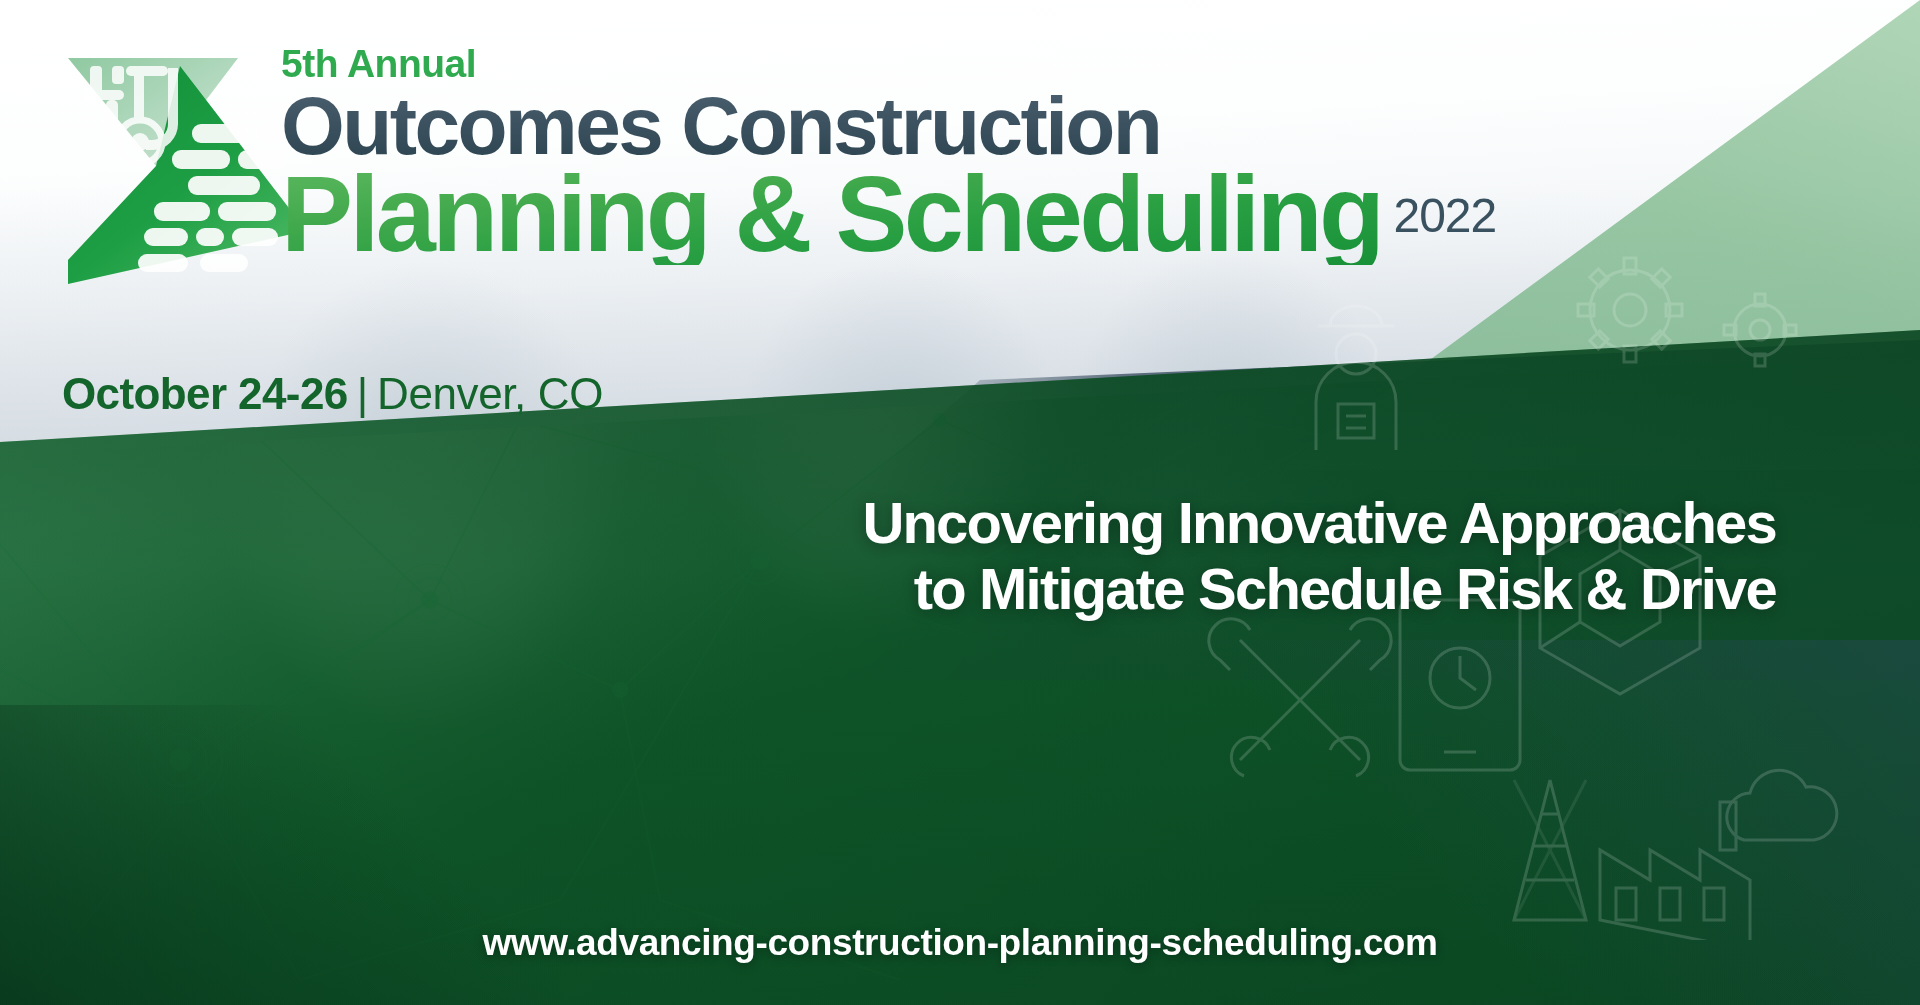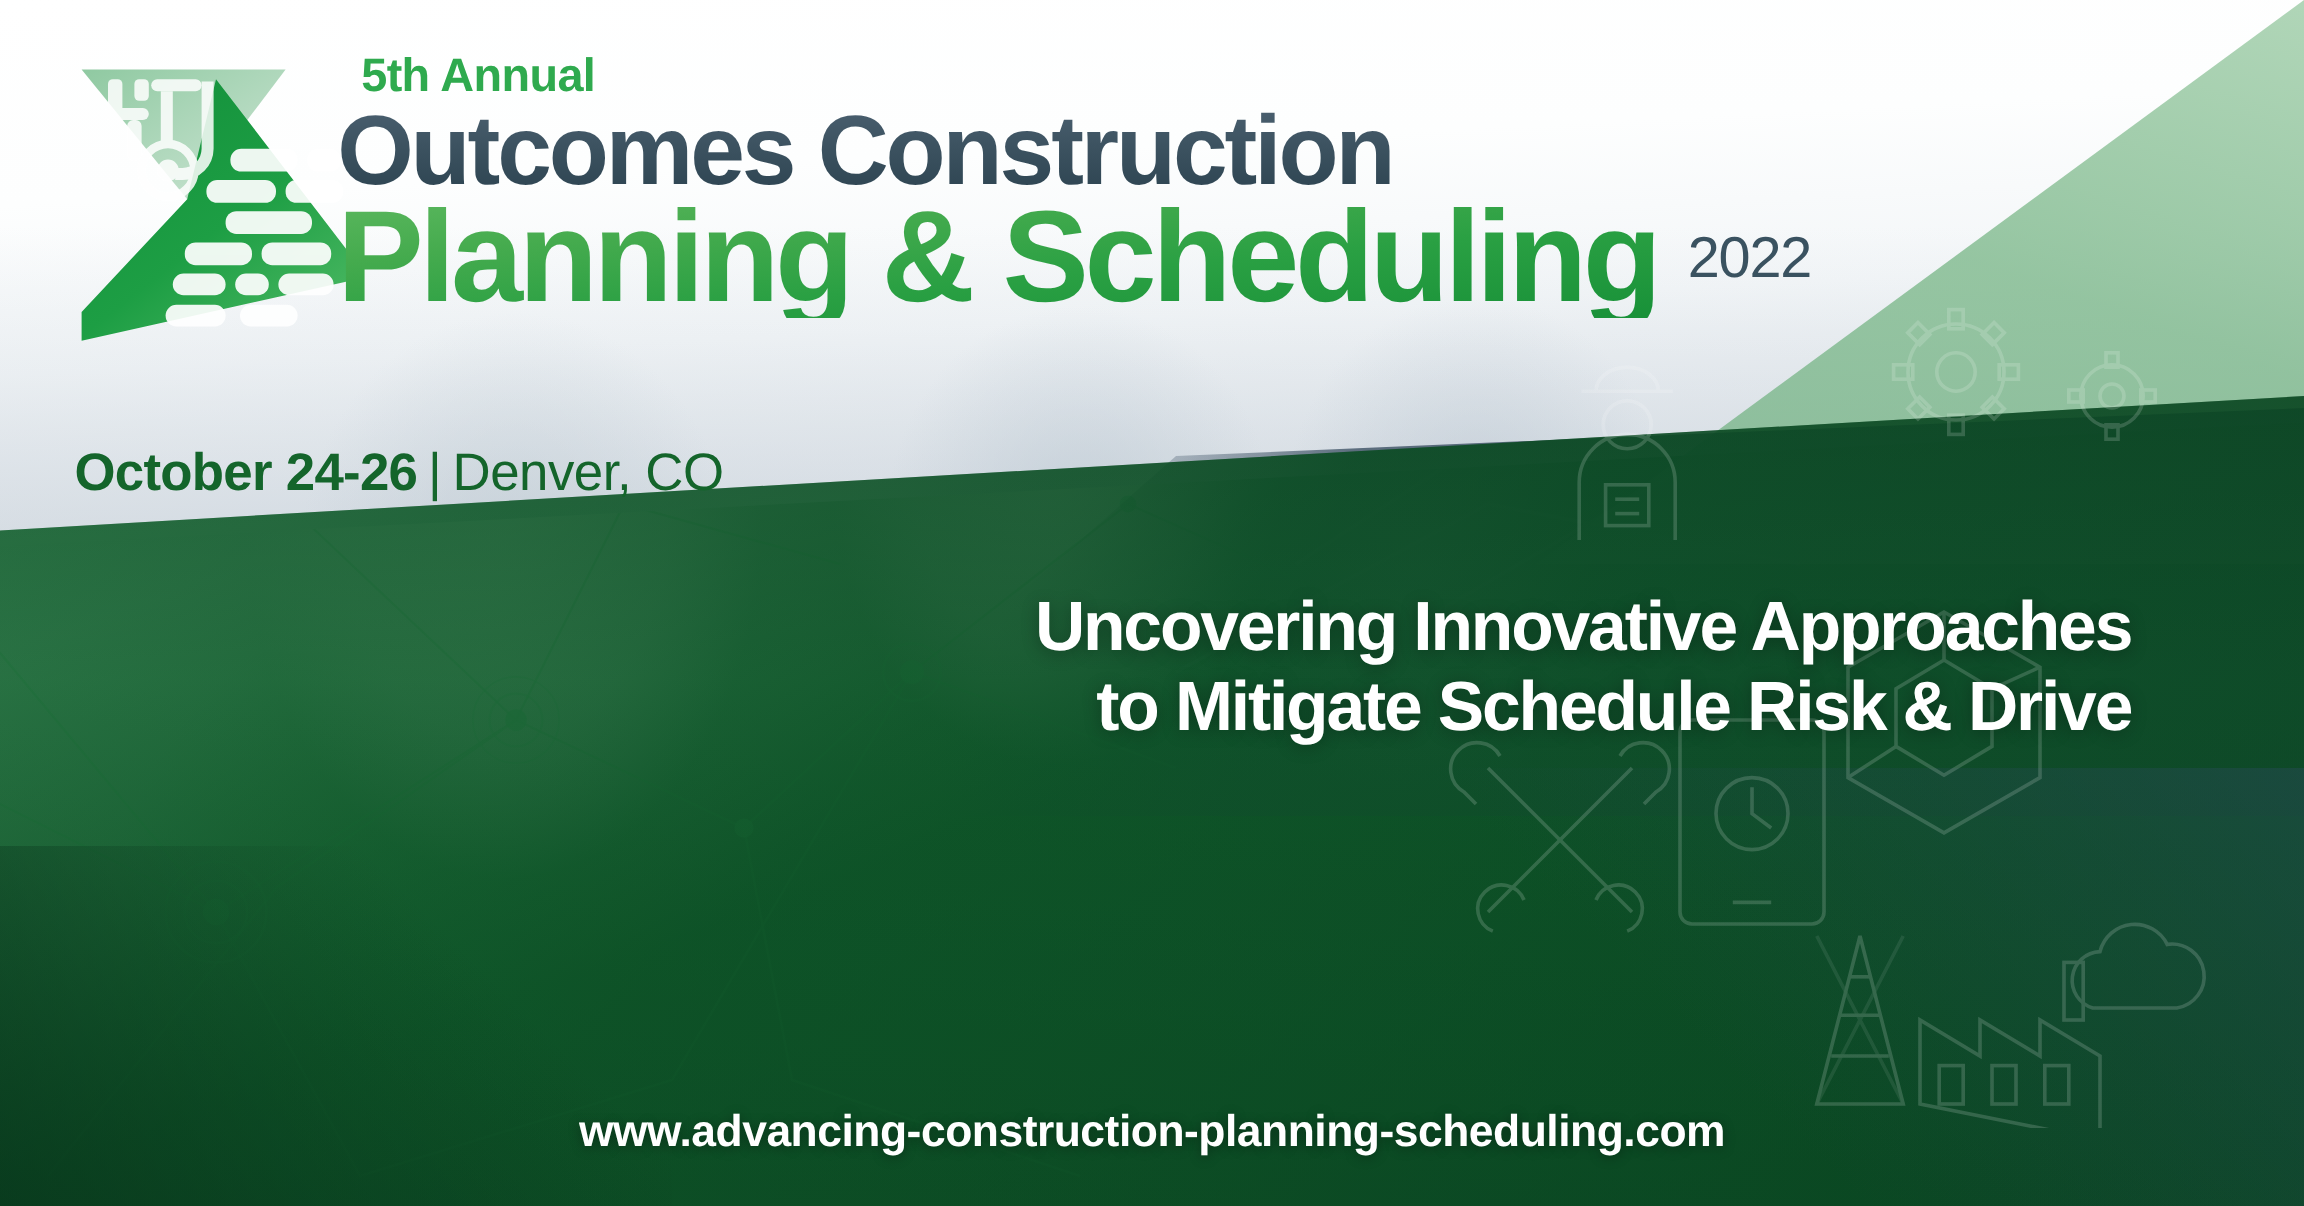--- a/index.html
+++ b/index.html
@@ -111,42 +111,41 @@
   }
   .logo-mark svg { width:100%; height:100%; display:block; }
 
   
   .header-text { position:absolute; left:281px; top:44px; }
 
   .annual {
     font-size:39px; font-weight:bold; color:#2faa4e;
     letter-spacing:-.5px; line-height:1;
     margin-bottom:4px;
-    margin-left:20px;
   }
   .title-1 {
     font-size:82px; font-weight:bold; line-height:.96;
     letter-spacing:-2.6px;
     background:linear-gradient(180deg,#4b6070 0%, #3c5260 45%, #2c4350 100%);
     -webkit-background-clip:text; background-clip:text;
     color:transparent;
     white-space:nowrap;
   }
   .title-2-row { display:flex; align-items:center; margin-top:-4px; }
   .title-2 {
     font-size:108px; font-weight:bold; line-height:.96;
     letter-spacing:-3.6px;
     background:linear-gradient(175deg,#5cb85f 0%, #45ab4e 28%, #2aa043 60%, #189138 100%);
     -webkit-background-clip:text; background-clip:text;
     color:transparent;
     white-space:nowrap;
   }
   .year {
     font-size:48px; font-weight:400; letter-spacing:-1px;
-    color:#3a5260; margin-left:25px; margin-top:4px;
+    color:#3a5260; margin-left:12px; margin-top:4px;
     white-space:nowrap;
   }
 
   
   .date-line {
     position:absolute; left:62px; top:372px;
     font-size:44px; line-height:1; white-space:nowrap;
     color:#14652b;
   }
   .date-line .dates { font-weight:bold; letter-spacing:-.6px; }

